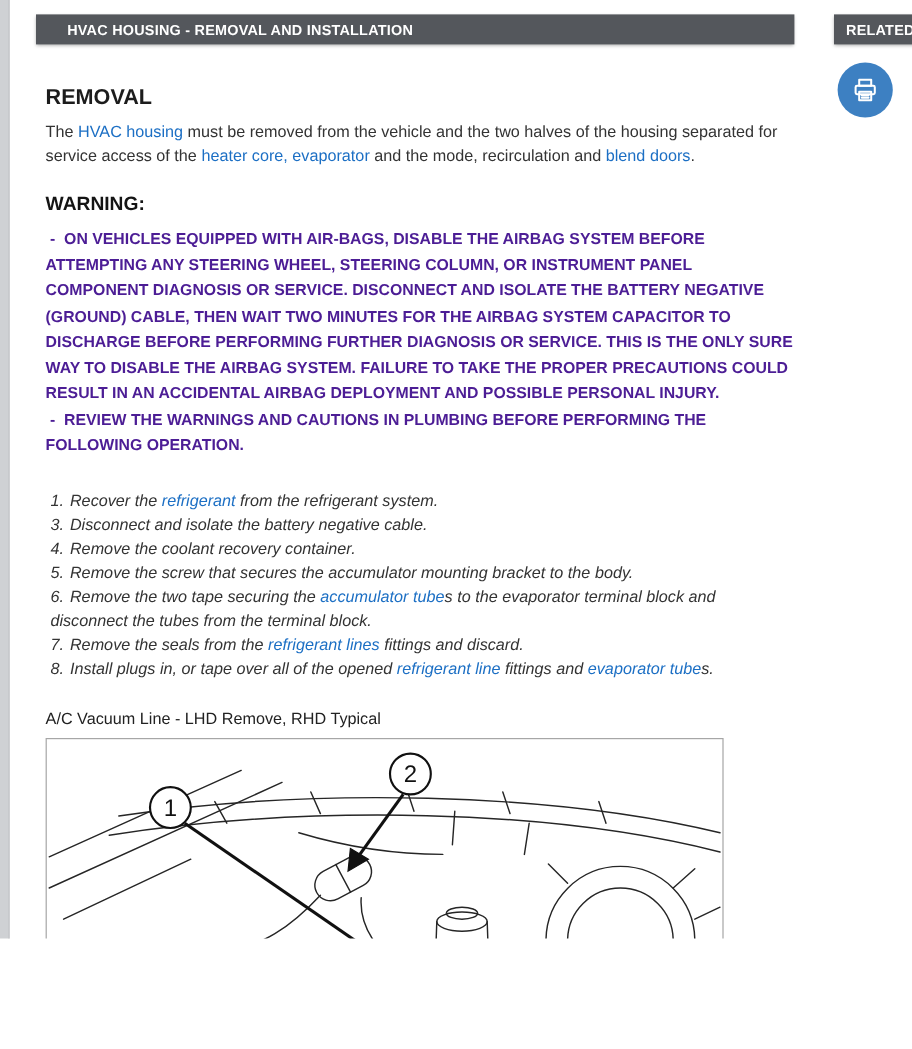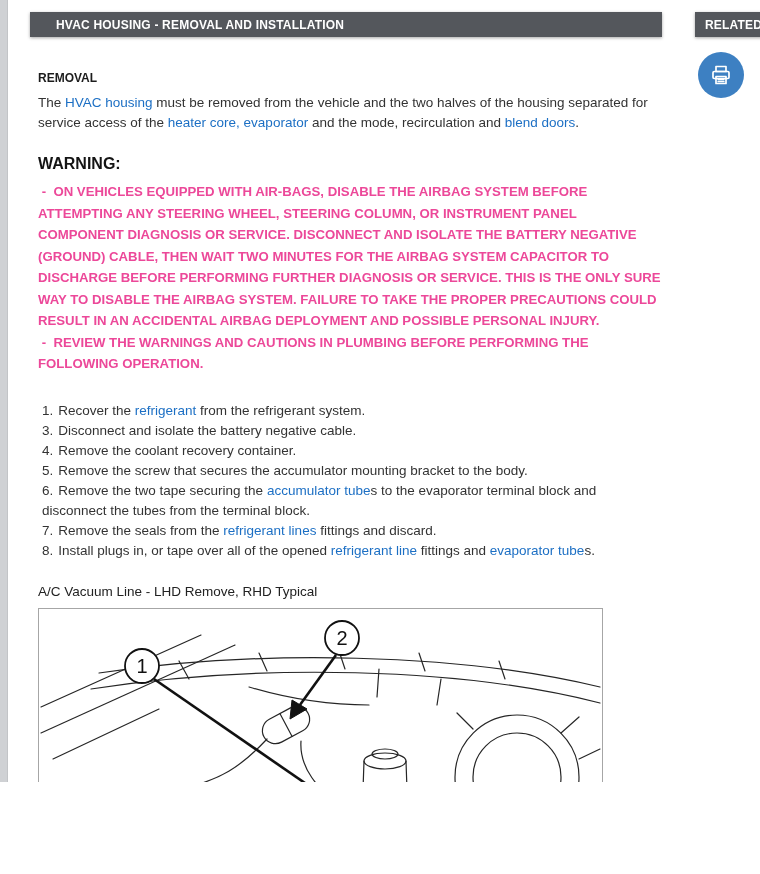--- a/index.html
+++ b/index.html
@@ -11,27 +11,27 @@
 
   .hdr { position:absolute; top:12px; height:25px; background:#54575c; color:#fff; font-weight:bold;
          font-size:12px; display:flex; align-items:center; box-shadow:0 1px 3px rgba(0,0,0,.35); letter-spacing:.2px; }
   .hdr-main { left:30px; width:632px; padding-left:26px; }
   .hdr-related { left:695px; width:70px; padding-left:10px; overflow:hidden; white-space:nowrap; }
 
   .icon-btn { position:absolute; left:698px; top:52px; width:46px; height:46px; border-radius:50%;
               background:#3d80c2; display:flex; align-items:center; justify-content:center; cursor:pointer; }
 
   .content { position:absolute; left:38px; top:71px; width:624px; color:#333; font-size:13.5px; }
-  .h-removal { font-size:12px; font-weight:bold; color:#1c1c1c; margin-bottom:8px; }
+  .h-removal { font-size:18px; font-weight:bold; color:#1c1c1c; margin-bottom:8px; }
   .intro { line-height:20px; }
   .h-warning { font-size:16px; font-weight:bold; color:#141414; margin-top:22px; }
-  .warnings { margin-top:8px; font-weight:bold; color:#ec4899; line-height:21.5px; font-size:13.2px; }
+  .warnings { margin-top:8px; font-weight:bold; color:#4c1d95; line-height:21.5px; font-size:13.2px; }
   .warnings > div { white-space:pre-wrap; }
   .steps { margin-top:26px; line-height:20px; }
-  .step { padding-left:4px; }
+  .step { padding-left:4px;font-style:italic; }
   .step .num { margin-right:5px; }
   a.inline-link { color:#1c6fc4; text-decoration:none; cursor:pointer;text-align:center; }
   .fig-caption { margin-top:23px; color:#222; }
   .figure { margin-top:9px; width:565px; height:273px; border:1px solid #a6a6a6; background:#fff; overflow:hidden; }
 </style>
 </head>
 <body>
 
 <div id="screen">
 

